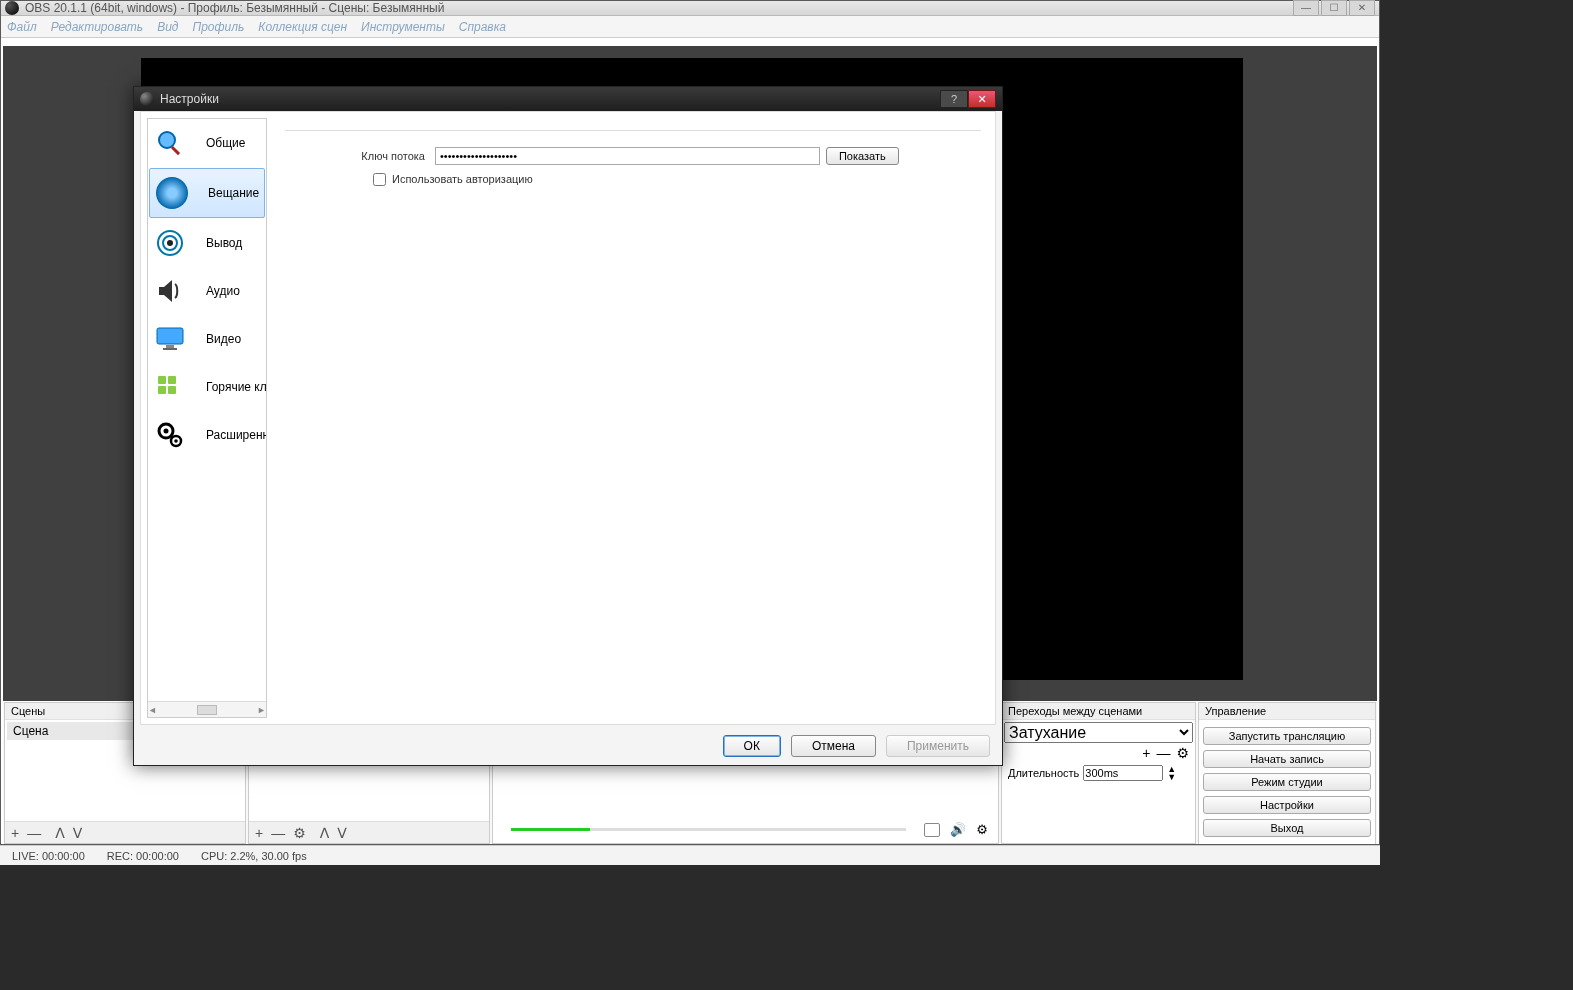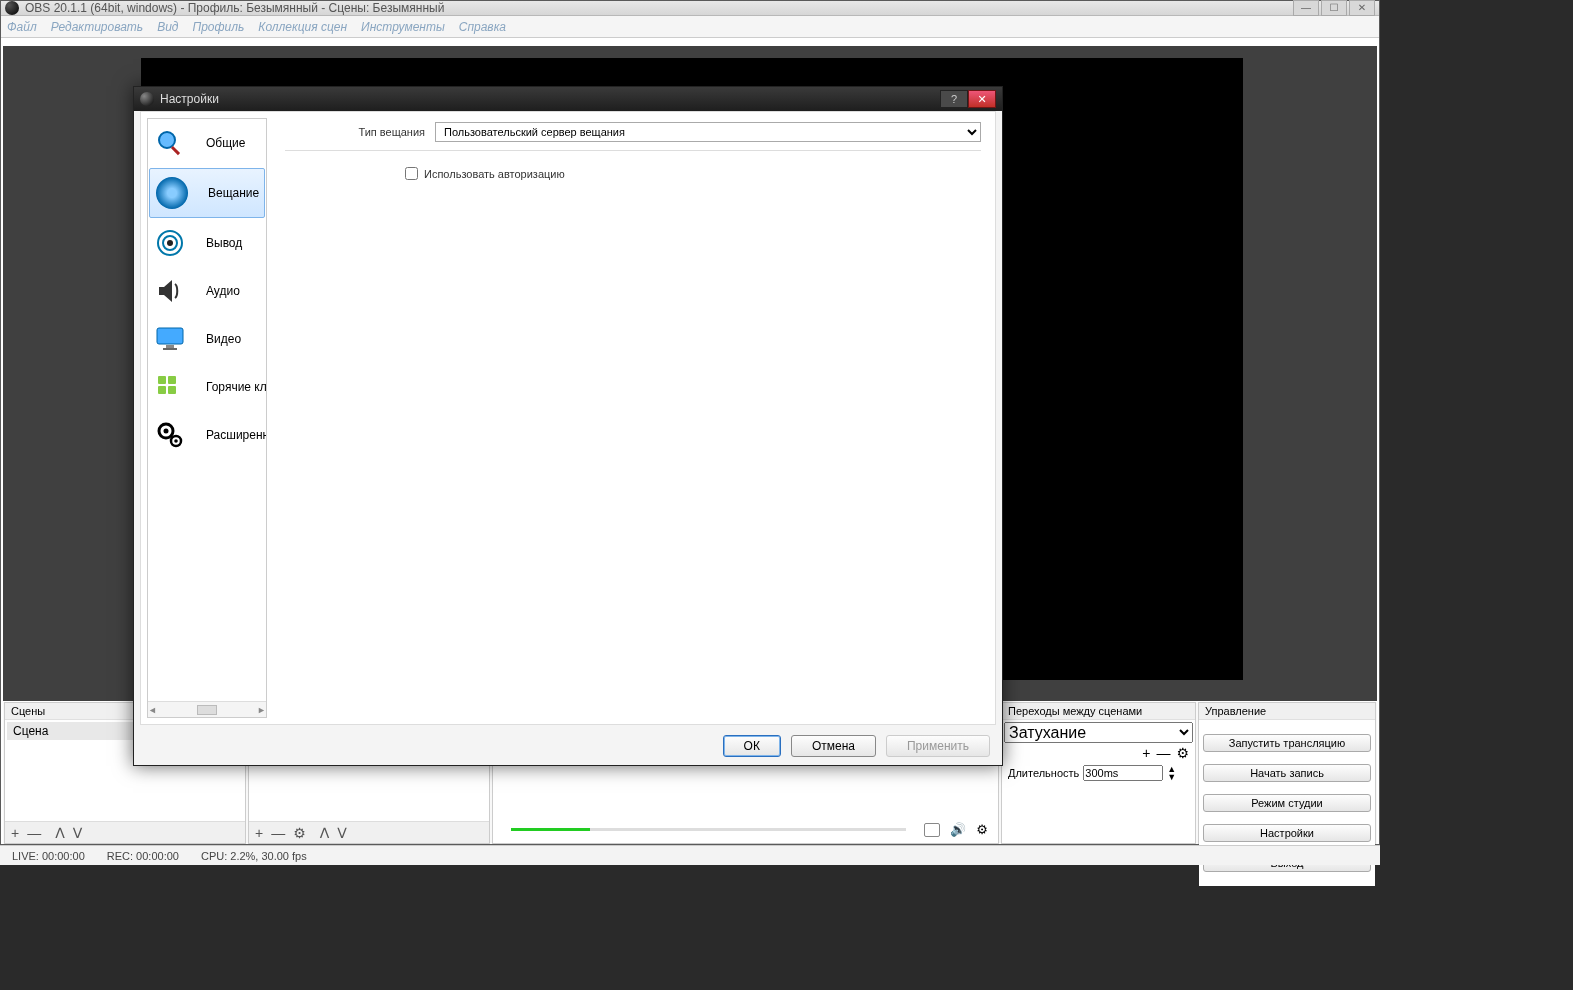--- a/index.html
+++ b/index.html
@@ -30,21 +30,21 @@
   .mixer-bar { flex:1; height:3px; background:#ddd; margin:0 8px; position:relative;}
   .mixer-bar::after { content:""; position:absolute; left:0; top:0; height:100%; width:20%; background:#2c2;}
 
   .transition-panel { width:195px; }
   .transition-panel select { width:100%; font-size:16px;}
   .transition-row { display:flex; align-items:center; gap:4px; padding:2px 4px; font-size:11px;}
   .transition-row input { width:80px; font-size:11px; }
   .tool-icons { display:flex; justify-content:flex-end; gap:6px; padding:2px 4px; font-size:14px; }
 
   .controls-panel { width:178px;}
-  .controls-panel button { display:block; width:168px; margin:12px auto; font-size:11px; padding:2px 0; background:linear-gradient(#fdfdfd,#e6e6e6); border:1px solid #aaa; border-radius:3px;}
+  .controls-panel button { display:block; width:168px; margin:5px auto; font-size:11px; padding:2px 0; background:linear-gradient(#fdfdfd,#e6e6e6); border:1px solid #aaa; border-radius:3px;}
   .status-strip { position:absolute; top:845px; left:0; width:1380px; height:20px; background:#f3f3f3; border-top:1px solid #ccc; display:flex; align-items:center; font-size:11px; color:#444; gap:14px; padding:0 8px;}
   .status-strip span { border-left:0px solid #ccc; padding:0 4px;}
 
   
   .dialog { position:absolute; top:86px; left:133px; width:870px; height:680px; background:#f4f4f4; border:1px solid #222; box-shadow:0 0 18px rgba(0,0,0,0.6);}
   .dlg-titlebar { height:24px; background:linear-gradient(#3a3a3a,#1e1e1e); color:#ddd; display:flex; align-items:center; padding:0 6px; font-size:12px;}
   .dlg-titlebar .appicon { width:14px;height:14px;border-radius:50%;background:radial-gradient(circle at 30% 30%, #888, #000);margin-right:6px;}
   .dlg-titlebar .tbtns { margin-left:auto; display:flex;}
   .dlg-titlebar .tb { width:28px;height:18px;text-align:center;font-size:11px;line-height:16px;}
   .dlg-titlebar .tb.help{background:#4a4a4a;border:1px solid #222;color:#ccc;}
@@ -57,21 +57,21 @@
   .side-icon { width:32px; height:32px; flex-shrink:0; border-radius:4px; display:flex; align-items:center; justify-content:center; font-size:20px;}
   .side-scroll { margin-top:auto; height:16px; background:#f4f4f4; border-top:1px solid #ddd; display:flex; align-items:center; justify-content:center; font-size:9px; color:#888;}
   .side-scroll .thumb { width:30px; height:10px; background:#ddd; border:1px solid #bbb; margin:0 40px;}
 
   .dlg-content { flex:1; padding:10px 14px; font-size:12px; color:#333;}
   .form-row { display:flex; align-items:center; margin-bottom:8px;}
   .form-row label { width:150px; text-align:right; padding-right:10px; font-size:11px;}
   .form-row select, .form-row input[type=text], .form-row input[type=password] { flex:1; font-size:11px; padding:2px 4px; border:1px solid #aaa; background:#fff;}
   .form-row .show-btn { margin-left:6px; font-size:11px; padding:2px 12px; background:linear-gradient(#fdfdfd,#e6e6e6); border:1px solid #888; border-radius:3px;}
   .separator { border:0; border-top:1px solid #ddd; margin:8px 0 16px;}
-  .form-check { display:flex; align-items:center; margin-left:120px; font-size:11px; gap:6px;}
+  .form-check { display:flex; align-items:flex-start; margin-left:88px; font-size:11px; gap:6px;}
 
   .dlg-buttons { position:absolute; bottom:8px; right:12px; display:flex; gap:10px;margin-top:28px;}
   .dlg-buttons button { font-size:12px; padding:3px 20px; background:linear-gradient(#fdfdfd,#e6e6e6); border:1px solid #888; border-radius:3px;}
   .dlg-buttons button.primary { border:1px solid #2a6fbf; box-shadow:0 0 0 1px #7eb4ea inset;}
   .dlg-buttons button:disabled { color:#999; border-color:#ccc;}
   .ic-stream { background:radial-gradient(circle,#8cf 20%,#06a 70%);}
 </style>
 </head>
 <body>
 
@@ -251,27 +251,26 @@
         <span>Расширенн</span>
       </div>
       <div class="side-scroll">
         <span>◄</span>
           <div class="thumb"></div>
           <span>►</span>
       </div>
     </div>
 
     <div class="dlg-content">
+      <hr class="separator">
       <div class="form-row">
-        <label>Тип вещания</label>
-        <select>
-          <option>Пользовательский сервер вещания</option>
-        </select>
-      </div>
-      <hr class="separator">
+        <label>Ключ потока</label>
+        <input type="text" style="flex: 0.82 1 0%;" value="••••••••••••••••••••">
+        <button class="show-btn">Показать</button>
+      </div>
       <div class="form-check">
         <input type="checkbox" style="">
         <span>Использовать авторизацию</span>
       </div>
     </div>
   </div>
   <div class="dlg-buttons">
     <button class="primary">ОК</button>
     <button>Отмена</button>
     <button disabled="">Применить</button>

